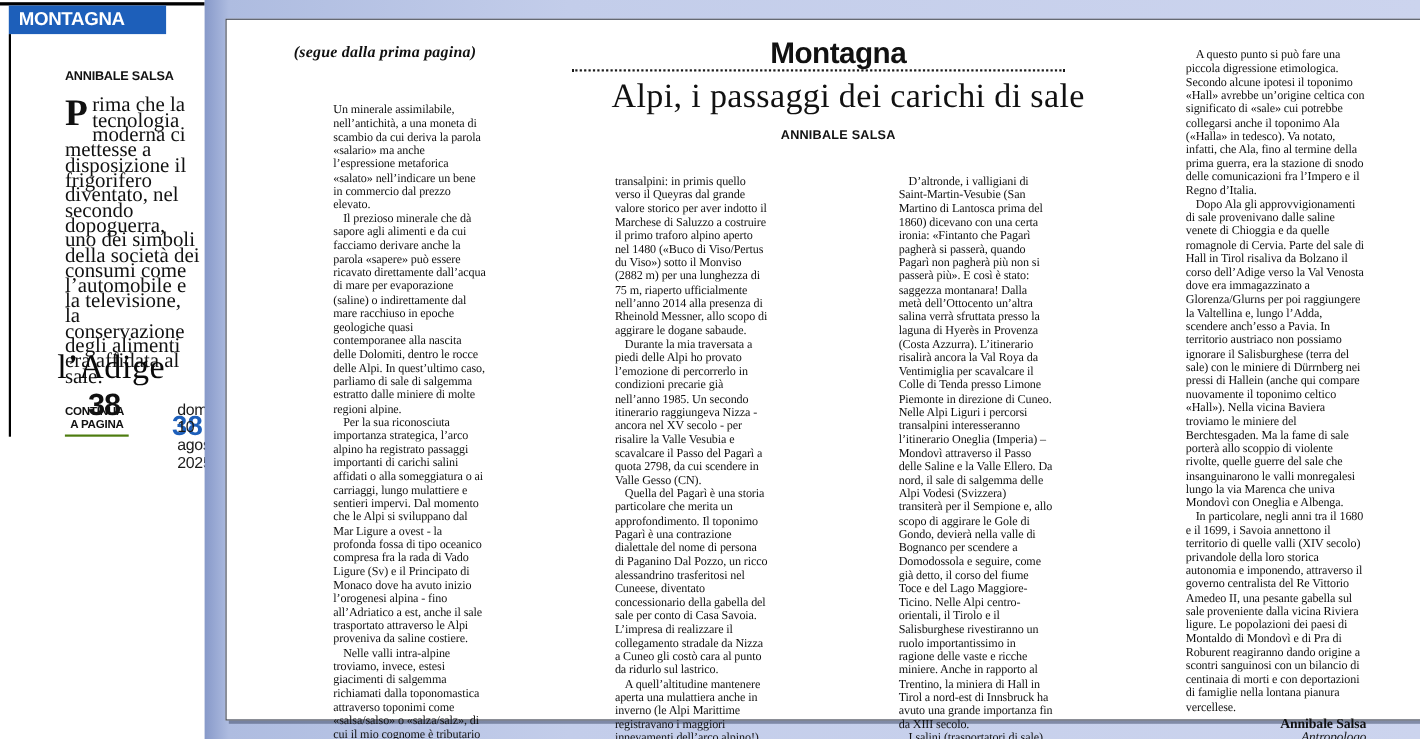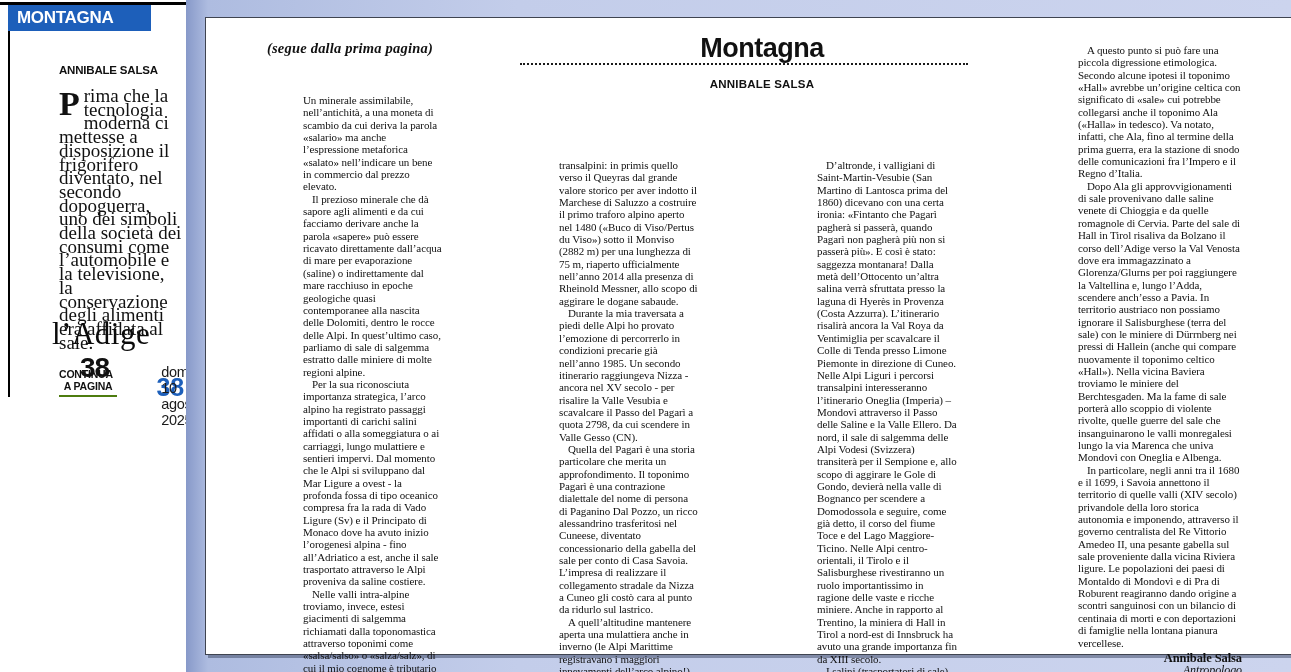--- a/index.html
+++ b/index.html
@@ -77,20 +77,21 @@
 </div>
 
 <div class="blue-bg"></div>
 
 <div class="page">
   <div class="segue">(segue dalla prima pagina)</div>
 
   <div class="page-header">
     <div class="section-title">Montagna</div>
     <div class="dotted"></div>
+    <div class="headline">Alpi, i passaggi dei carichi di sale</div>
     <div class="byline">ANNIBALE SALSA</div>
   </div>
 
   <div class="col col-1">
     <p>Un minerale assimilabile, nell’antichità, a una moneta di scambio da cui deriva la parola «salario» ma anche l’espressione metaforica «salato» nell’indicare un bene in commercio dal prezzo elevato.</p>
     <p class="ind">Il prezioso minerale che dà sapore agli alimenti e da cui facciamo derivare anche la parola «sapere» può essere ricavato direttamente dall’acqua di mare per evaporazione (saline) o indirettamente dal mare racchiuso in epoche geologiche quasi contemporanee alla nascita delle Dolomiti, dentro le rocce delle Alpi. In quest’ultimo caso, parliamo di sale di salgemma estratto dalle miniere di molte regioni alpine.</p>
     <p class="ind">Per la sua riconosciuta importanza strategica, l’arco alpino ha registrato passaggi importanti di carichi salini affidati o alla someggiatura o ai carriaggi, lungo mulattiere e sentieri impervi. Dal momento che le Alpi si sviluppano dal Mar Ligure a ovest - la profonda fossa di tipo oceanico compresa fra la rada di Vado Ligure (Sv) e il Principato di Monaco dove ha avuto inizio l’orogenesi alpina - fino all’Adriatico a est, anche il sale trasportato attraverso le Alpi proveniva da saline costiere.</p>
     <p class="ind">Nelle valli intra-alpine troviamo, invece, estesi giacimenti di salgemma richiamati dalla toponomastica attraverso toponimi come «salsa/salso» o «salza/salz», di cui il mio cognome è tributario relativamente alla sponda novarese del Ticino. La via che, valicando il Sempione, conduceva dalle miniere di Bex (Cantone svizzero di Vaud) al Fondaco del sale di Pavia dalla seconda metà del Trecento (XIV secolo). Per molti secoli a Pavia confluivano, sia attraverso le Alpi occidentali (Cozie, Marittime e Liguri – Piemonte, Ponente ligure, Provenza e Delfinato), sia attraverso gli Appennini alessandrini, genovesi e del Levante ligure, notevoli carichi di sale.</p>
     <p class="ind">Per la parte alpina le saline principali e più antiche erano quelle di Aigues Mortes (Acque Morte) presso il Delta del Rodano. Da qui si sviluppavano diversi itinerari</p>
   </div>

